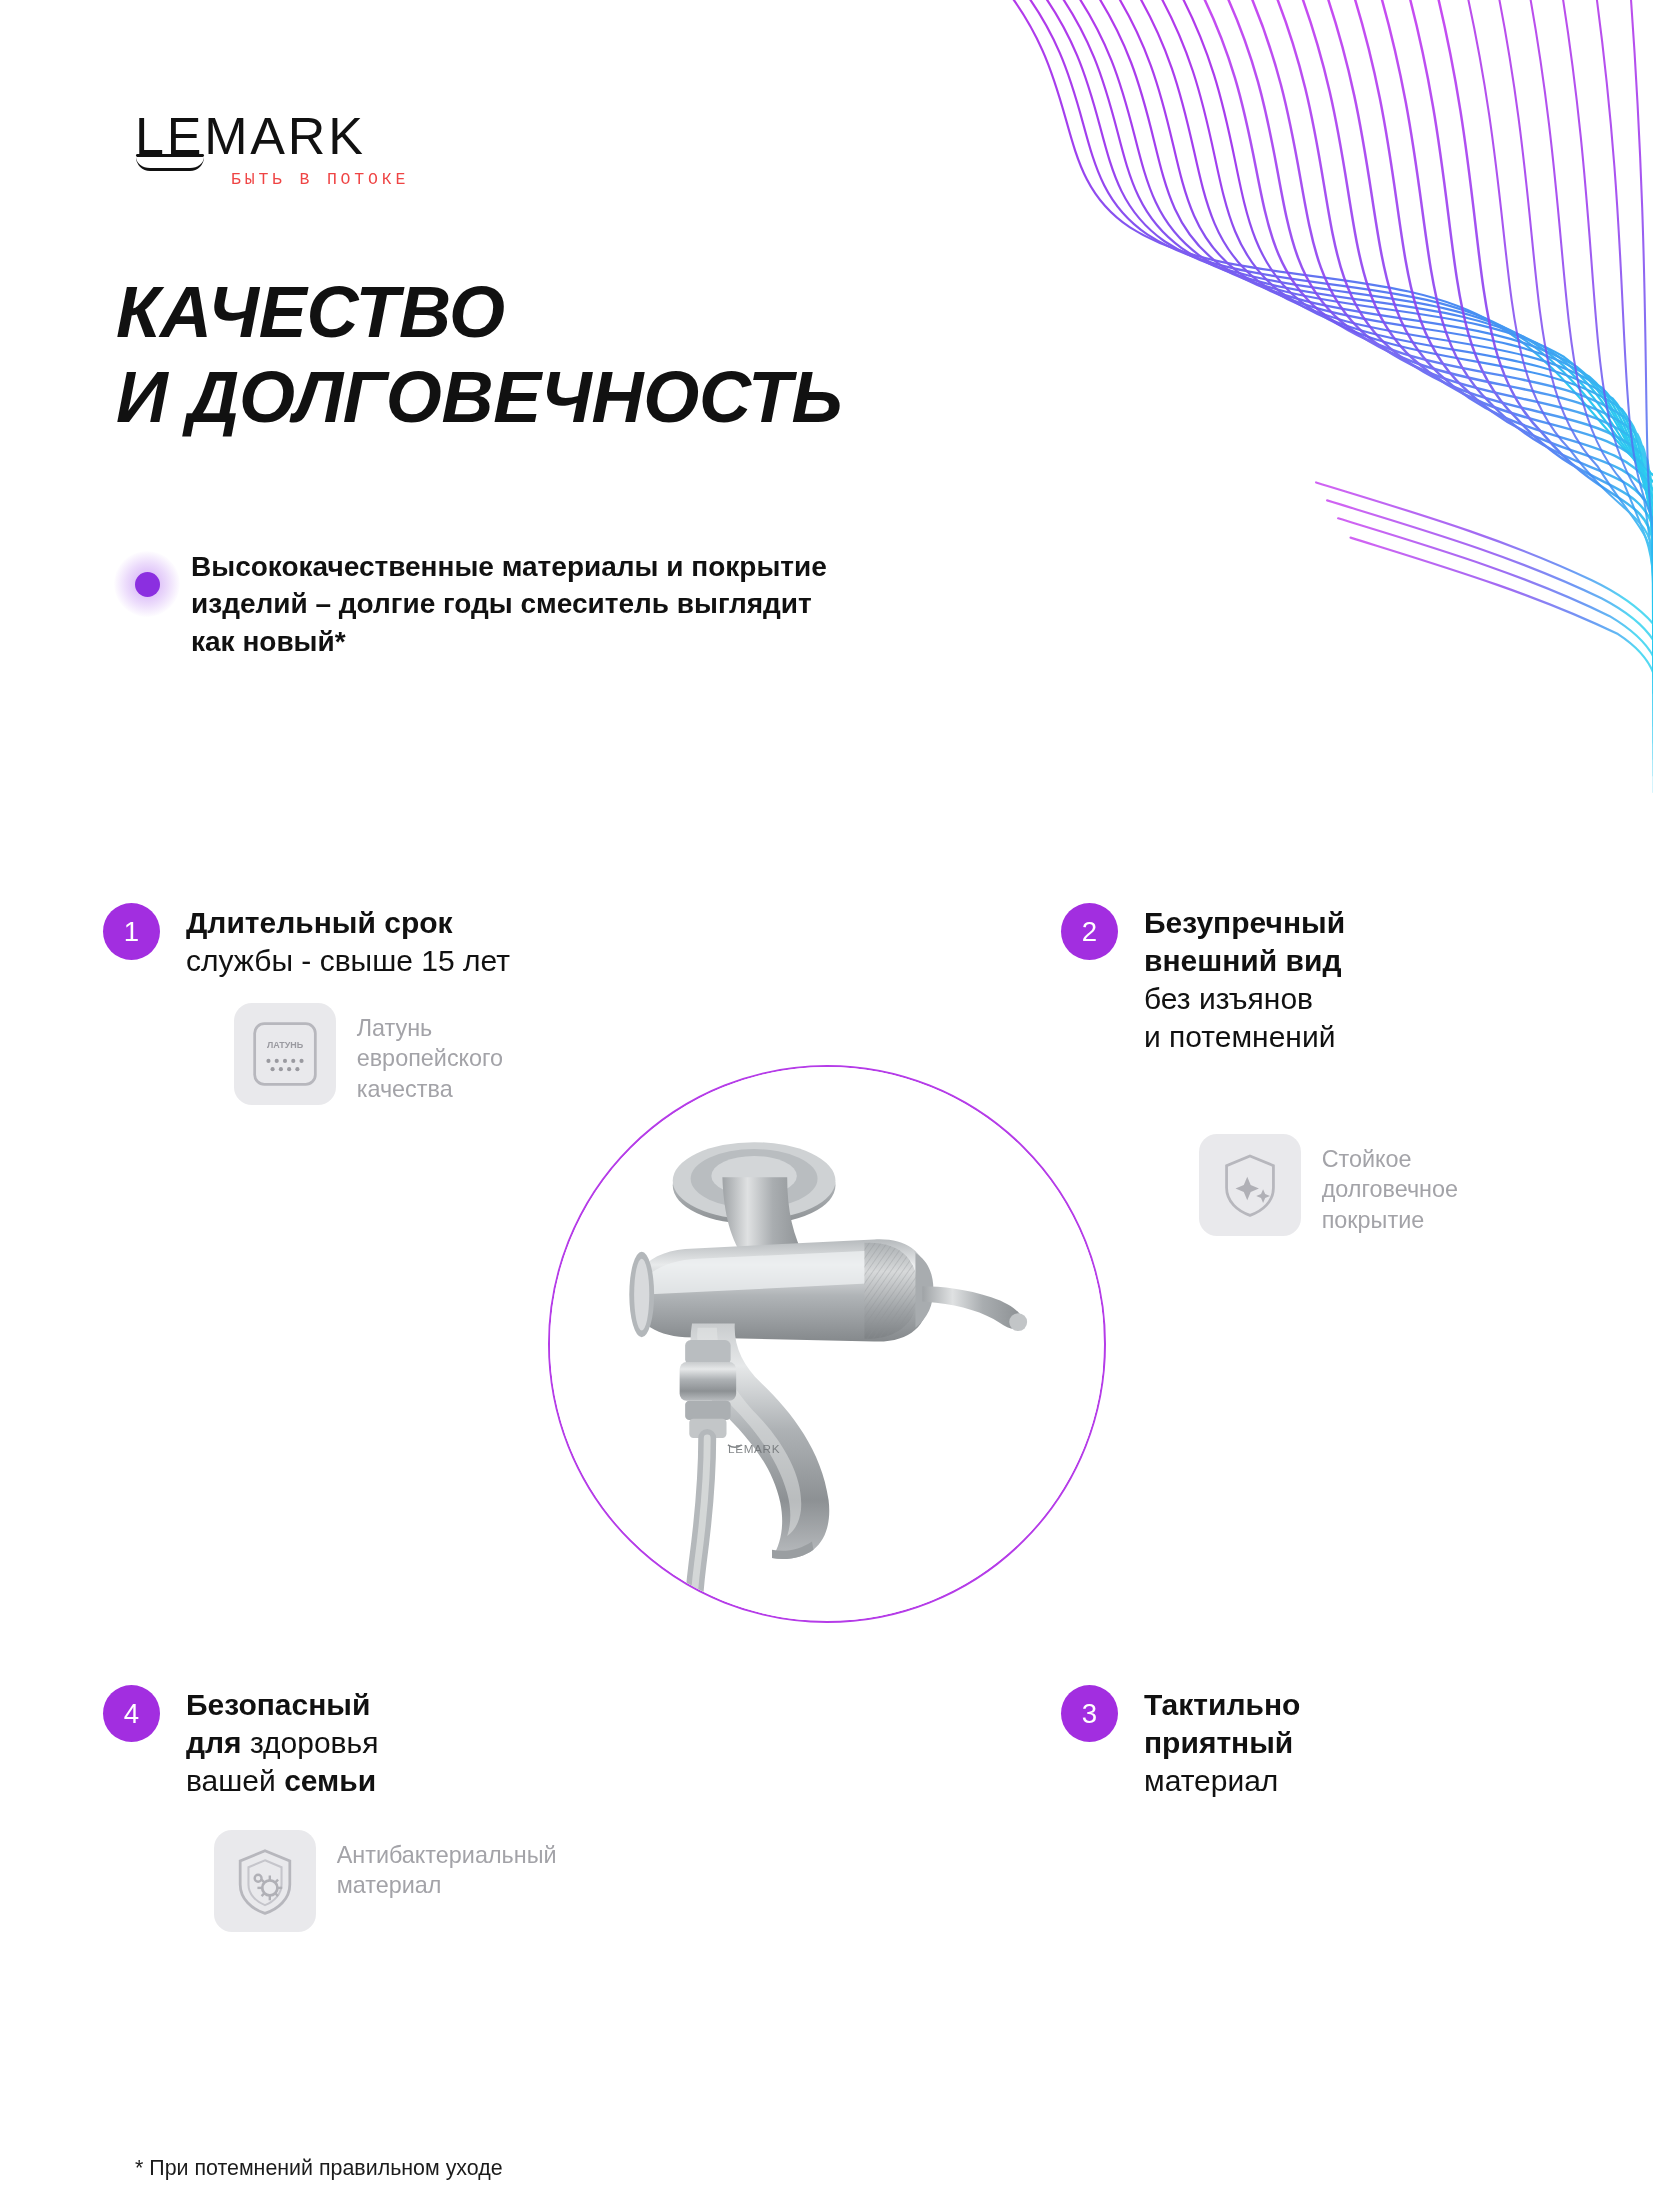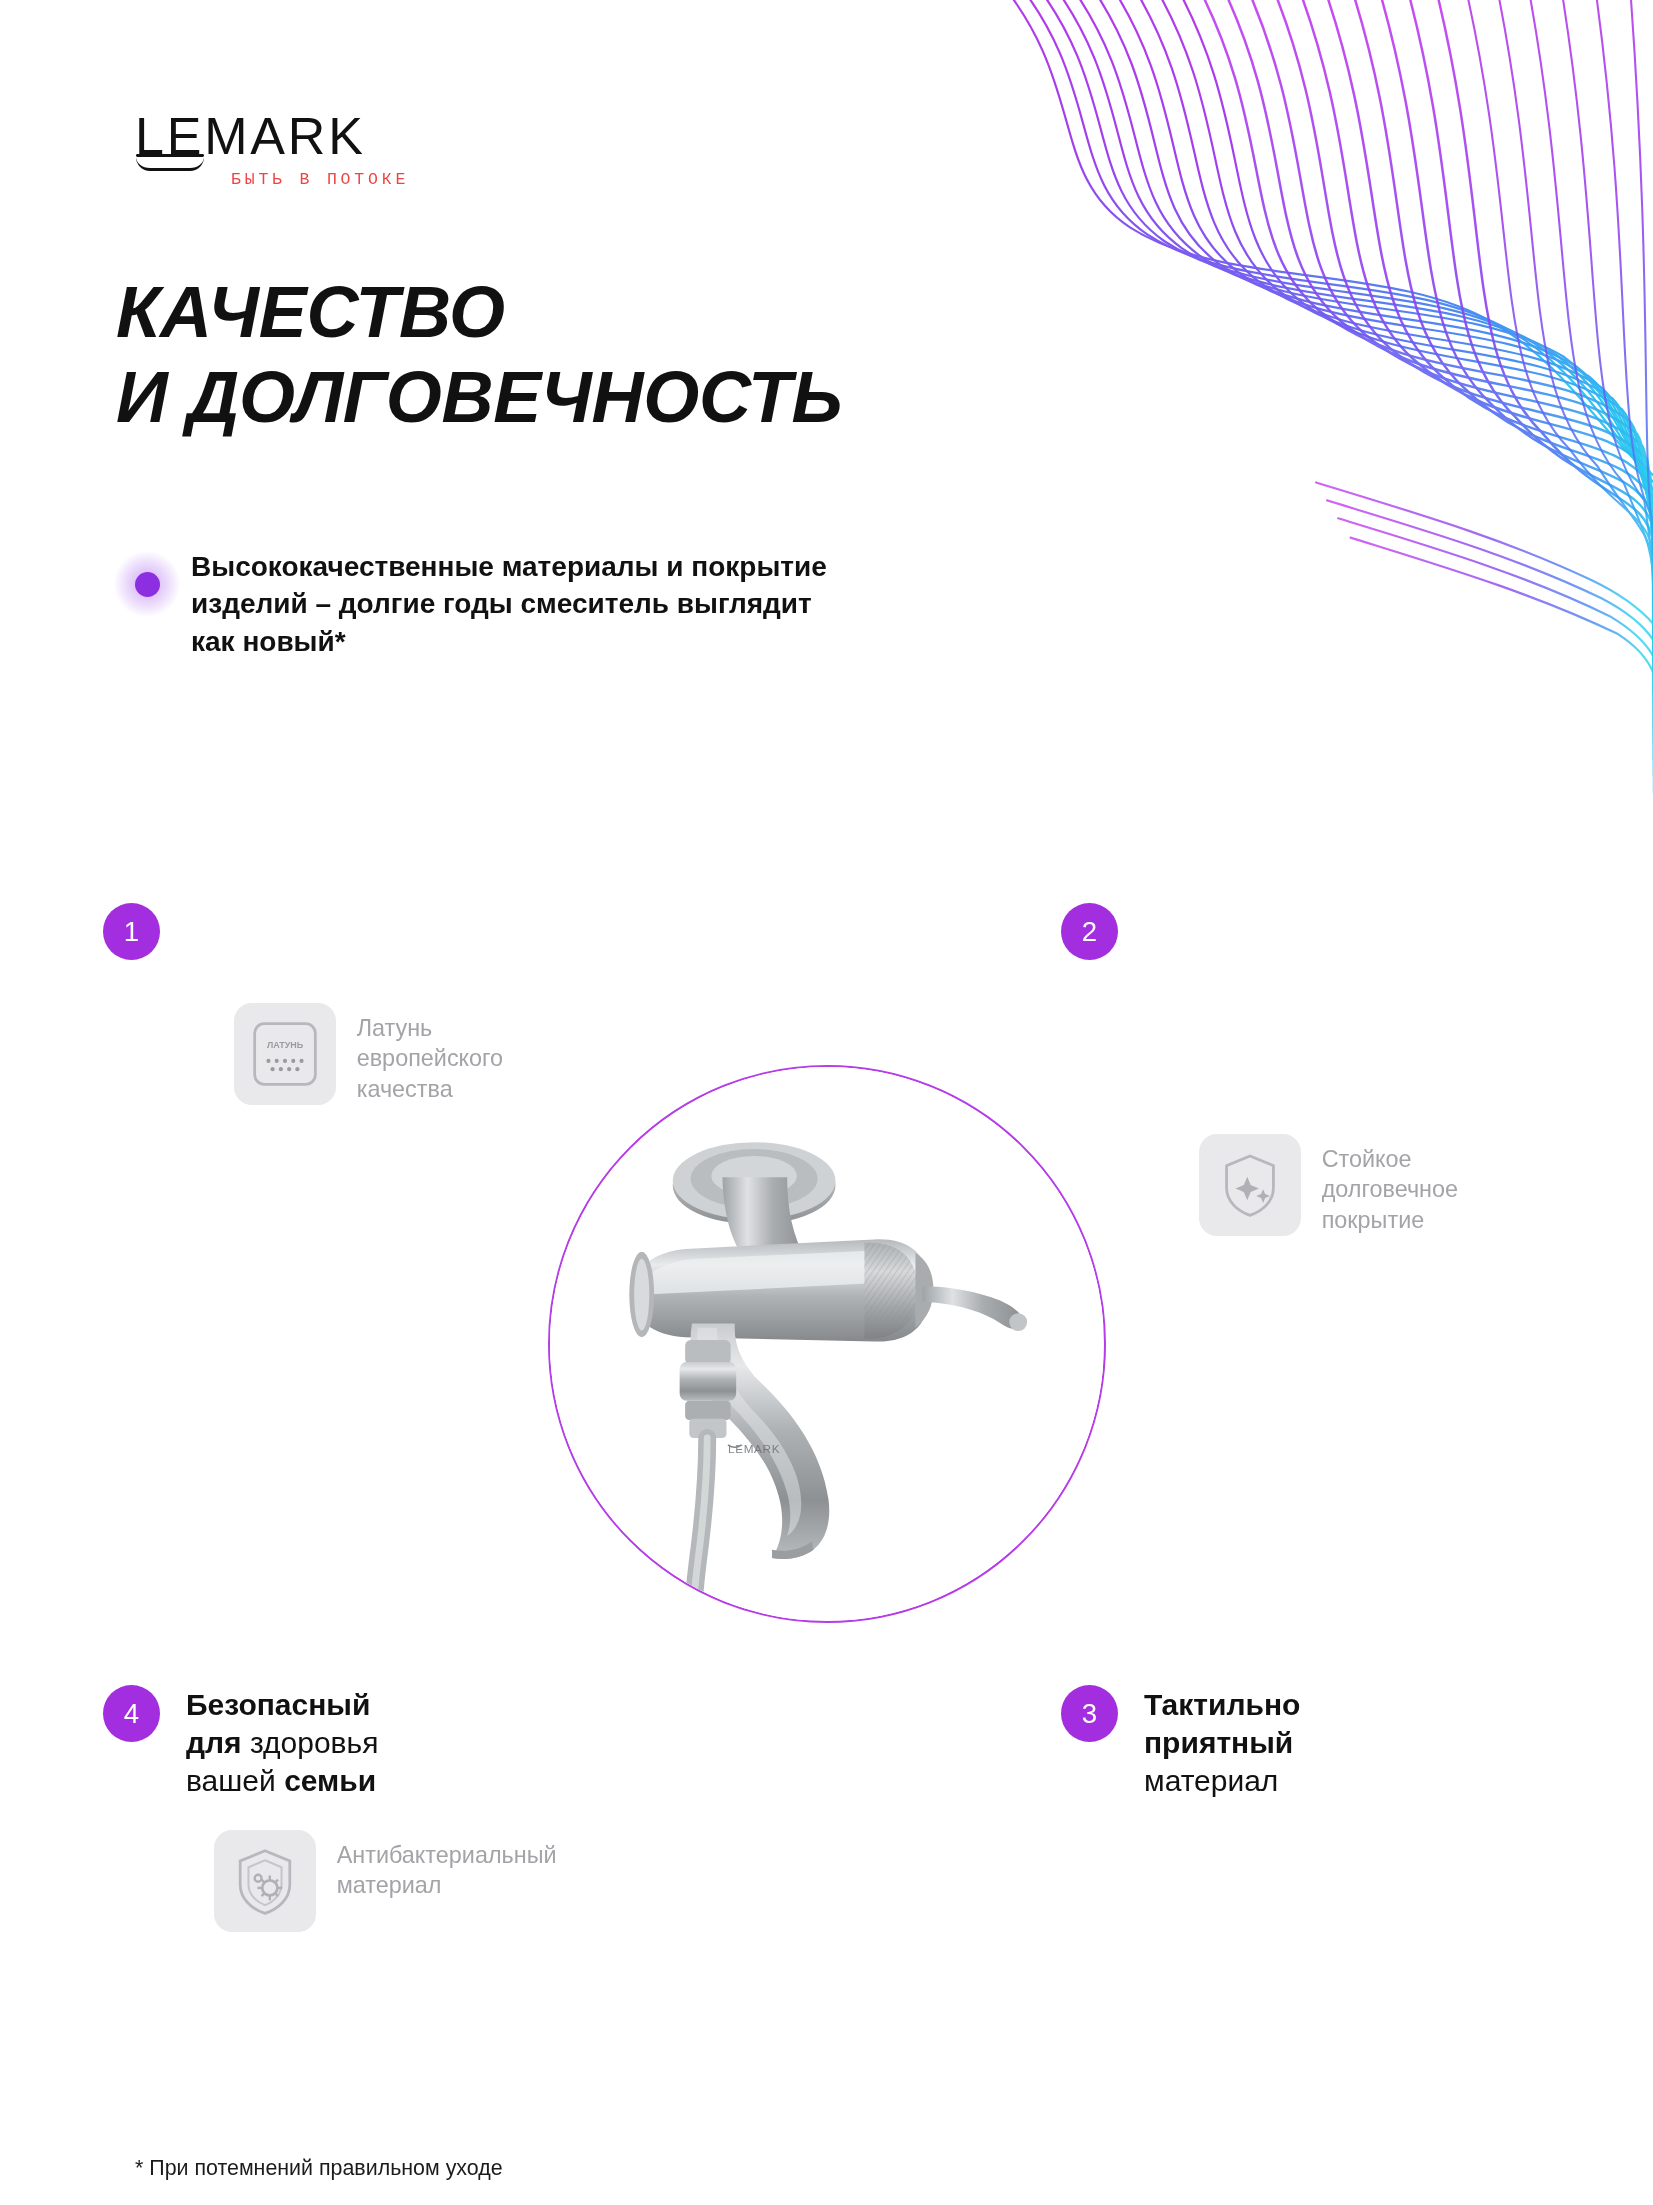--- a/index.html
+++ b/index.html
@@ -279,20 +279,23 @@
     <div class="intro-dot-glow"></div>
     <div class="intro-dot"></div>
   </div>
   <div class="intro-text">Высококачественные материалы и покрытие
 изделий – долгие годы смеситель выглядит
 как новый*</div>
 </div>
 
 <div class="feature" style="left:103px; top:903px;">
   <div class="badge">1</div>
+  <div class="feature-text">
+    <div class="feature-title"><b>Длительный срок</b><br><span>службы - свыше 15 лет</span></div>
+  </div>
 </div>
 <div class="icon-row" style="left:234px; top:1003px;">
   <div class="icon-box">
     <svg width="102" height="102" viewBox="0 0 148 148">
       <rect x="30" y="30" width="88" height="88" rx="14" fill="none" stroke="#b7b7bd" stroke-width="4"></rect>
       <text x="74" y="66" font-family="Liberation Sans, sans-serif" font-size="13" font-weight="700" fill="#9a9aa0" text-anchor="middle">ЛАТУНЬ</text>
       <g fill="#9a9aa0">
         <circle cx="50" cy="84" r="3"></circle>
           <circle cx="62" cy="84" r="3"></circle>
           <circle cx="74" cy="84" r="3"></circle>
@@ -305,20 +308,25 @@
       </g>
     </svg>
   </div>
   <div class="icon-caption">Латунь
 европейского
 качества</div>
 </div>
 
 <div class="feature" style="left:1061px; top:903px;">
   <div class="badge">2</div>
+  <div class="feature-text">
+    <div class="feature-title"><b>Безупречный
+внешний вид</b><br><span>без изъянов
+и потемнений</span></div>
+  </div>
 </div>
 <div class="icon-row" style="left:1199px; top:1134px;">
   <div class="icon-box">
     <svg width="102" height="102" viewBox="0 0 148 148">
       <path d="M74 32 L108 46 V78 C108 98 92 112 74 118 C56 112 40 98 40 78 V46 Z" fill="none" stroke="#b7b7bd" stroke-width="4"></path>
       <path d="M70 62 l5 12 12 5 -12 5 -5 12 -5 -12 -12 -5 12 -5 z" fill="#b0b0b6"></path>
       <path d="M93 80 l3 7 7 3 -7 3 -3 7 -3 -7 -7 -3 7 -3 z" fill="#b0b0b6"></path>
     </svg>
   </div>
   <div class="icon-caption">Стойкое

